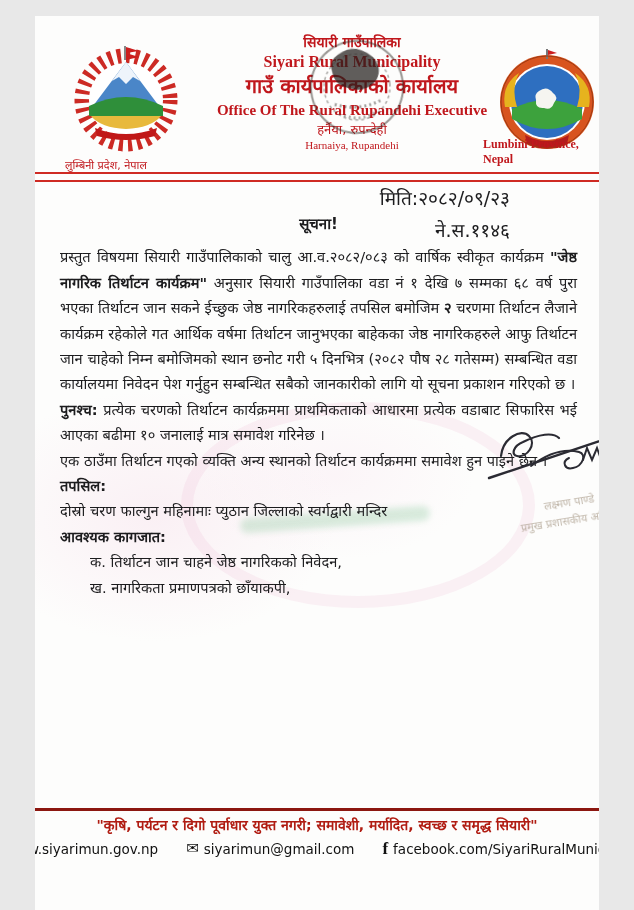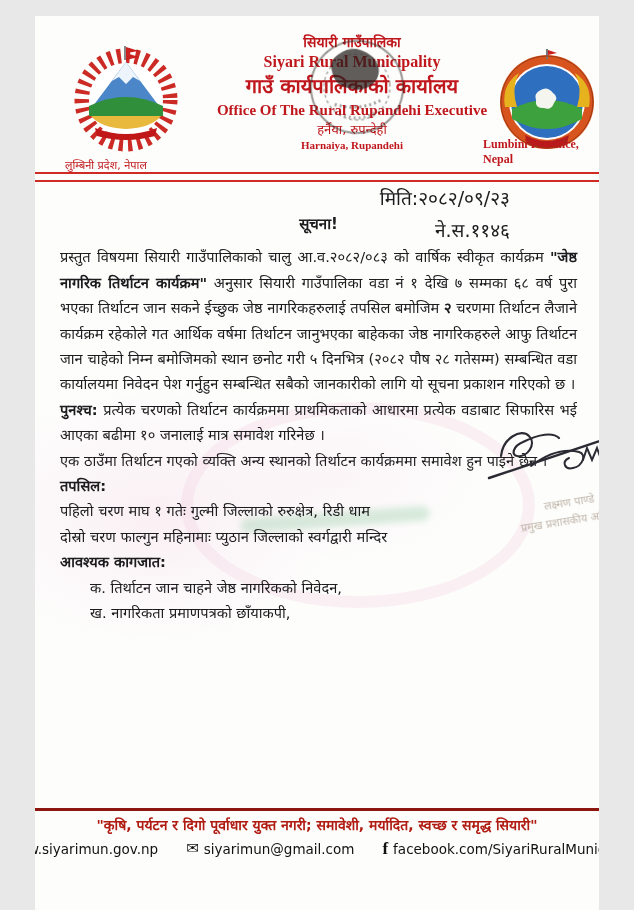--- a/index.html
+++ b/index.html
@@ -17,21 +17,21 @@
 
   
   .logo-left{position:absolute;left:30px;top:28px;width:122px;height:112px;}
   .logo-right{position:absolute;left:456px;top:33px;width:112px;height:112px;}
   .hdr-center{position:absolute;left:150px;top:18px;width:334px;text-align:center;line-height:1.25;}
   .hdr-line1{font-size:14px;font-weight:bold;}
   .hdr-line2{font-size:16px;font-weight:bold;}
   .hdr-line3{font-size:20px;font-weight:bold;margin-top:2px;}
   .hdr-line4{font-size:15px;font-weight:bold;margin-top:2px;}
   .hdr-line5{font-size:13px;margin-top:3px;}
-  .hdr-line6{font-size:11px;font-weight:bold;}
+  .hdr-line6{font-size:11px;font-weight:normal;}
   .prov-left{position:absolute;left:30px;top:141px;font-size:11px;}
   .prov-right{position:absolute;left:448px;top:121px;font-size:12px;font-weight:bold;}
   .stamp-hdr{position:absolute;left:272px;top:20px;width:100px;height:102px;filter:blur(.6px);transform:rotate(-6deg);opacity:.88;}
   .rule-double{position:absolute;left:0;right:0;top:156px;height:6px;
     border-top:2px solid #cf2a23;border-bottom:2px solid #cf2a23;}
 
   
   .meta{position:absolute;right:89px;top:166px;text-align:right;font-size:19px;line-height:1.7;}
   .content{position:absolute;left:25px;right:22px;top:196px;font-size:14.6px;line-height:25.4px;}
   .title{text-align:center;font-weight:bold;font-size:15px;margin:0 0 7px 0;}
@@ -129,21 +129,20 @@
 
   <div class="watermark-ring"></div>
   <div class="watermark-smear"></div>
 
   <div class="content">
     <div class="title">सूचना!</div>
     <p><span>प्रस्तुत विषयमा सियारी गाउँपालिकाको चालु आ.व.२०८२/०८३ को वार्षिक स्वीकृत कार्यक्रम </span><b class="inlead">"जेष्ठ नागरिक तिर्थाटन कार्यक्रम"</b><span> अनुसार सियारी गाउँपालिका वडा नं १ देखि ७ सम्मका ६८ वर्ष पुरा भएका तिर्थाटन जान सकने ईच्छुक जेष्ठ नागरिकहरुलाई तपसिल बमोजिम </span><b class="inlead">२</b><span> चरणमा तिर्थाटन लैजाने कार्यक्रम रहेकोले गत आर्थिक वर्षमा तिर्थाटन जानुभएका बाहेकका जेष्ठ नागरिकहरुले आफु तिर्थाटन जान चाहेको निम्न बमोजिमको स्थान छनोट गरी ५ दिनभित्र (२०८२ पौष २८ गतेसम्म) सम्बन्धित वडा कार्यालयमा निवेदन पेश गर्नुहुन सम्बन्धित सबैको जानकारीको लागि यो सूचना प्रकाशन गरिएको छ ।</span></p>
     <p><b class="inlead">पुनश्च:</b><span> प्रत्येक चरणको तिर्थाटन कार्यक्रममा प्राथमिकताको आधारमा प्रत्येक वडाबाट सिफारिस भई आएका बढीमा १० जनालाई मात्र समावेश गरिनेछ ।</span></p>
     <p>एक ठाउँमा तिर्थाटन गएको व्यक्ति अन्य स्थानको तिर्थाटन कार्यक्रममा समावेश हुन पाइने छैन ।</p>
     <p class="plainline"><b>तपसिल:</b></p>
-    <p class="plainline">पहिलो चरण माघ १ गतेः गुल्मी जिल्लाको रुरुक्षेत्र, रिडी धाम</p>
     <p class="plainline">दोस्रो चरण फाल्गुन महिनामाः प्युठान जिल्लाको स्वर्गद्वारी मन्दिर</p>
     <p class="plainline"><b>आवश्यक कागजात:</b></p>
     <p class="plainline docs">क. तिर्थाटन जान चाहने जेष्ठ नागरिकको निवेदन,</p>
     <p class="plainline docs">ख. नागरिकता प्रमाणपत्रको छाँयाकपी,</p>
   </div>
 
   <div class="signature">
     <svg width="165" height="78" viewBox="0 0 165 78">
       <path d="M14,42 C16,24 34,14 42,22 C50,30 40,44 30,42 C24,41 26,32 36,28 C52,20 66,18 72,24" fill="none" stroke="#2b2b33" stroke-width="2.2" stroke-linecap="round"></path>
       <path d="M44,52 C60,40 76,34 92,38 C100,40 96,52 86,54 C78,56 74,48 82,44" fill="none" stroke="#2b2b33" stroke-width="2" stroke-linecap="round"></path>

